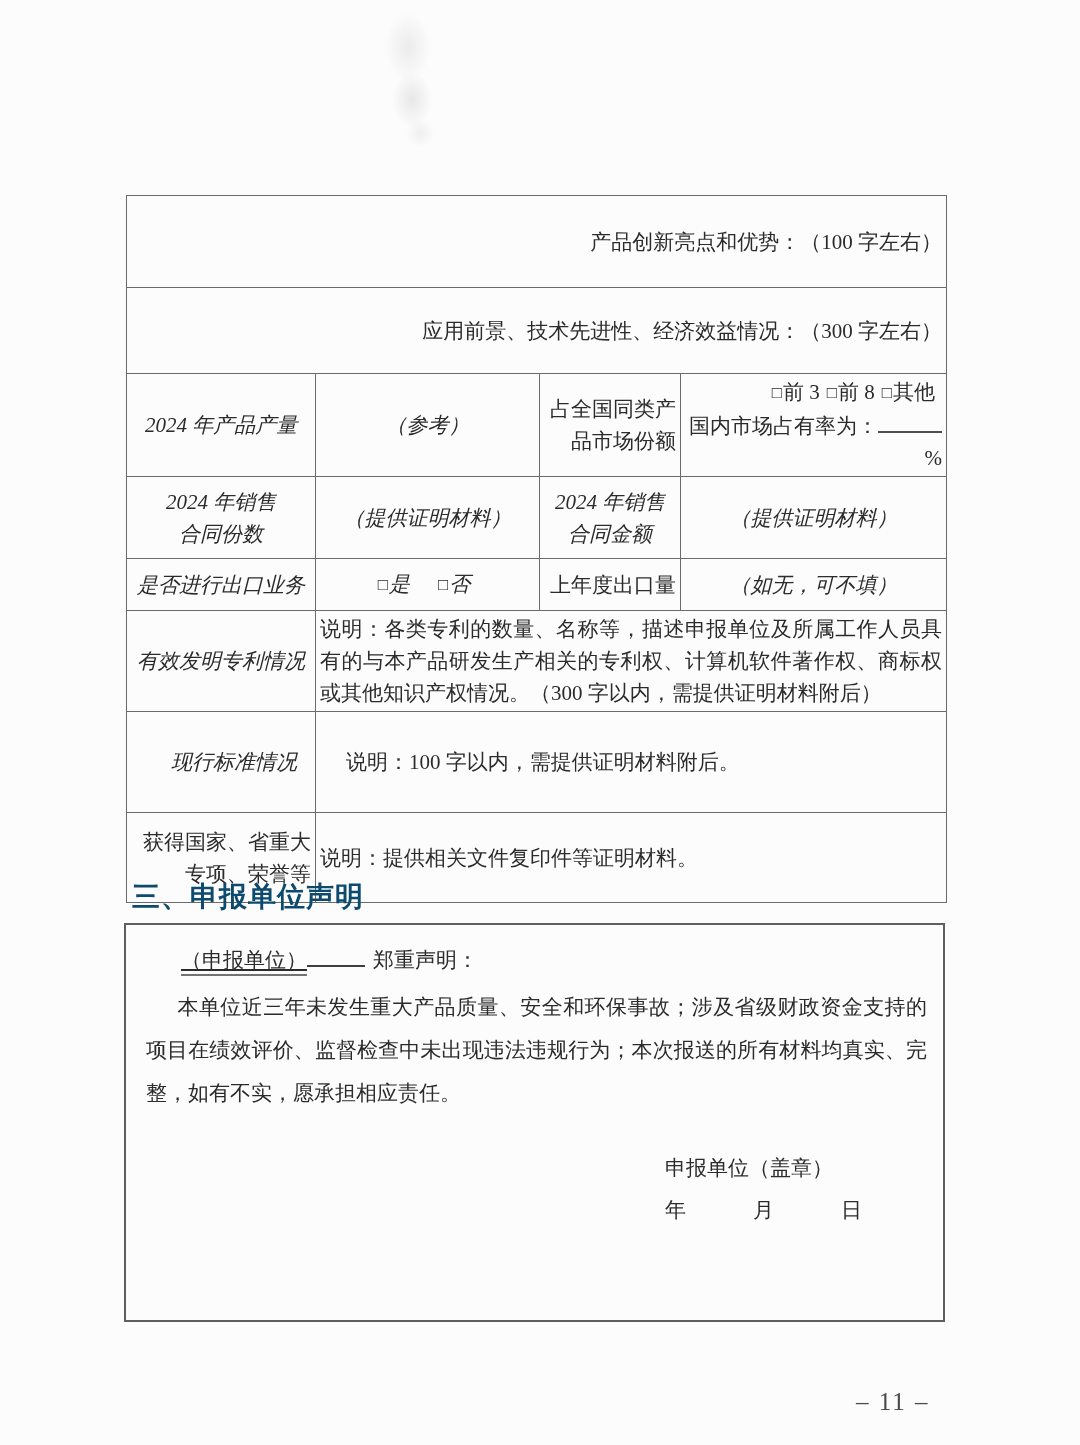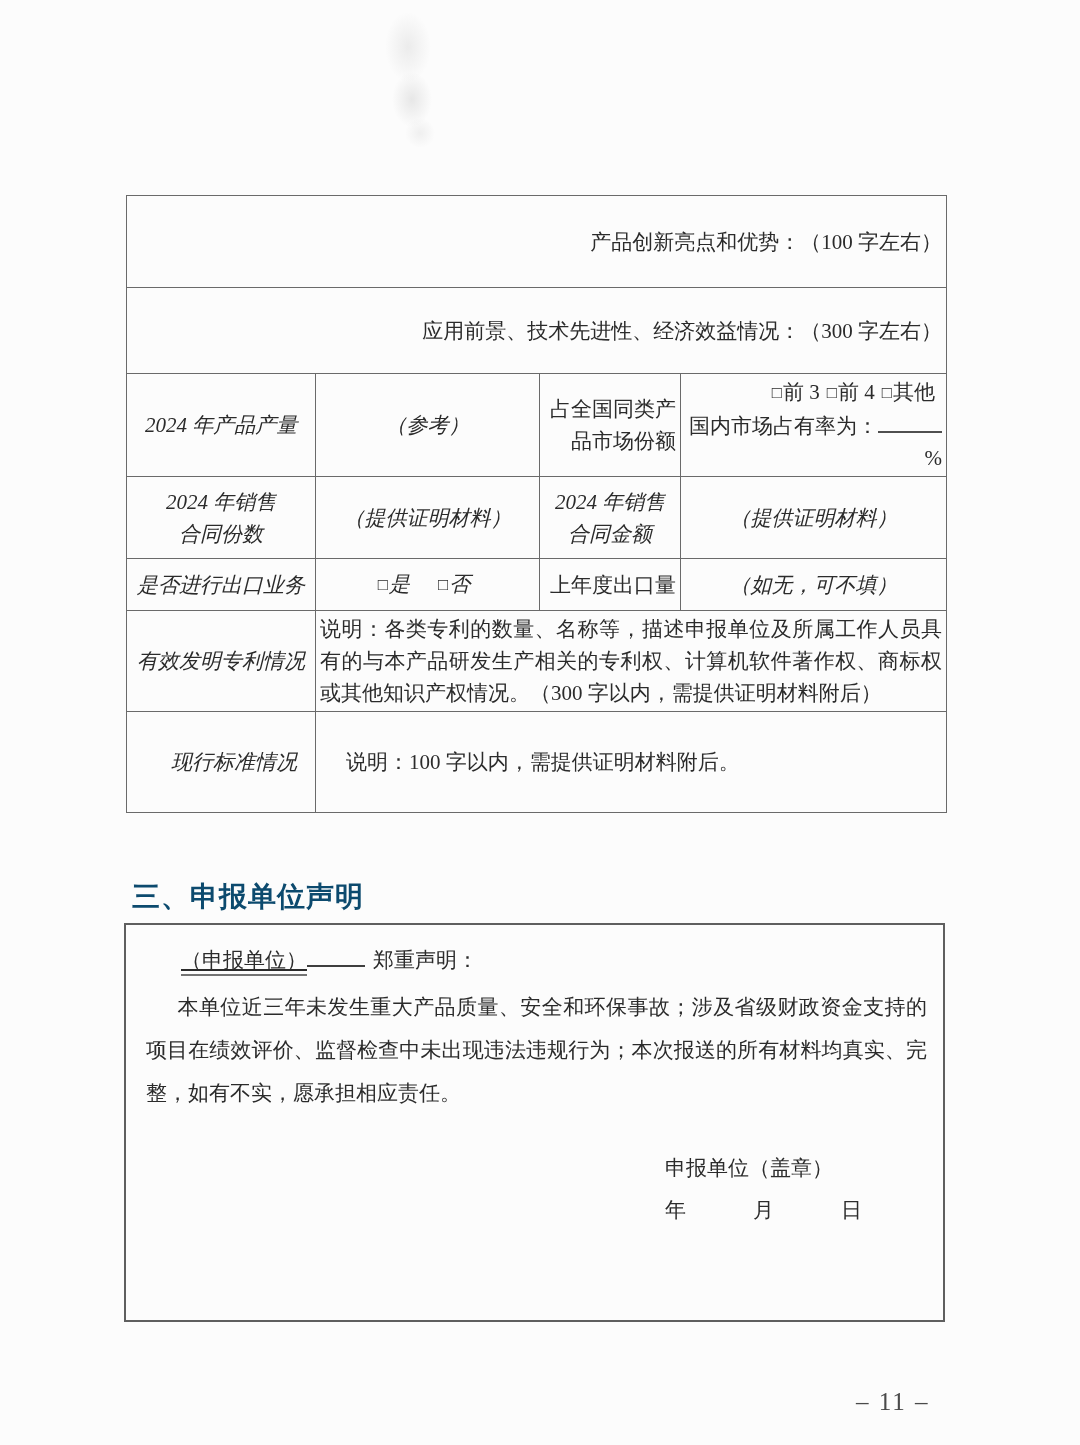--- a/index.html
+++ b/index.html
@@ -105,21 +105,21 @@
   <tr class="r2">
     <td colspan="4" class="leftcell">应用前景、技术先进性、经济效益情况：（300 字左右）</td>
   </tr>
 
   <tr class="r3">
     <td class="center">2024 年产品产量</td>
     <td class="center">（参考）</td>
     <td class="leftcell two-line">占全国同类产品市场份额</td>
     <td class="leftcell two-line">
       <div>
-        <span class="opt"><span class="cb">□</span><span>前 3</span></span><span class="opt"><span class="cb">□</span><span>前 4</span></span><span class="opt"><span class="cb">□</span><span>其他</span></span>
+        <span class="opt"><span class="cb">□</span><span>前 3</span></span><span class="opt"><span class="cb">□</span><span>前 8</span></span><span class="opt"><span class="cb">□</span><span>其他</span></span>
       </div>
       <div>
         <span>国内市场占有率为：</span><span class="blank-line"></span><span>%</span>
       </div>
     </td>
   </tr>
 
   <tr class="r4">
     <td class="center two-line">
       <div>2024 年销售</div>
@@ -145,20 +145,24 @@
   <tr class="r6">
     <td class="center">有效发明专利情况</td>
     <td colspan="3" class="note-cell">说明：各类专利的数量、名称等，描述申报单位及所属工作人员具有的与本产品研发生产相关的专利权、计算机软件著作权、商标权或其他知识产权情况。（300 字以内，需提供证明材料附后）</td>
   </tr>
 
   <tr class="r7">
     <td class="center">现行标准情况</td>
     <td colspan="3" class="note-cell">说明：100 字以内，需提供证明材料附后。</td>
   </tr>
 
+  <tr class="r8">
+    <td class="leftcell">获得国家、省重大专项、荣誉等</td>
+    <td colspan="3" class="note-cell">说明：提供相关文件复印件等证明材料。</td>
+  </tr>
 </tbody>
   </table>
 
 <div class="section-heading">三、申报单位声明</div>
 
 <div class="decl-box">
   <div class="decl-title-line">
     <span class="decl-unit-blank">（申报单位）</span><span class="decl-blank-ext"></span><span class="decl-solemn">郑重声明：</span>
   </div>
   <div class="decl-body">本单位近三年未发生重大产品质量、安全和环保事故；涉及省级财政资金支持的项目在绩效评价、监督检查中未出现违法违规行为；本次报送的所有材料均真实、完整，如有不实，愿承担相应责任。</div>

